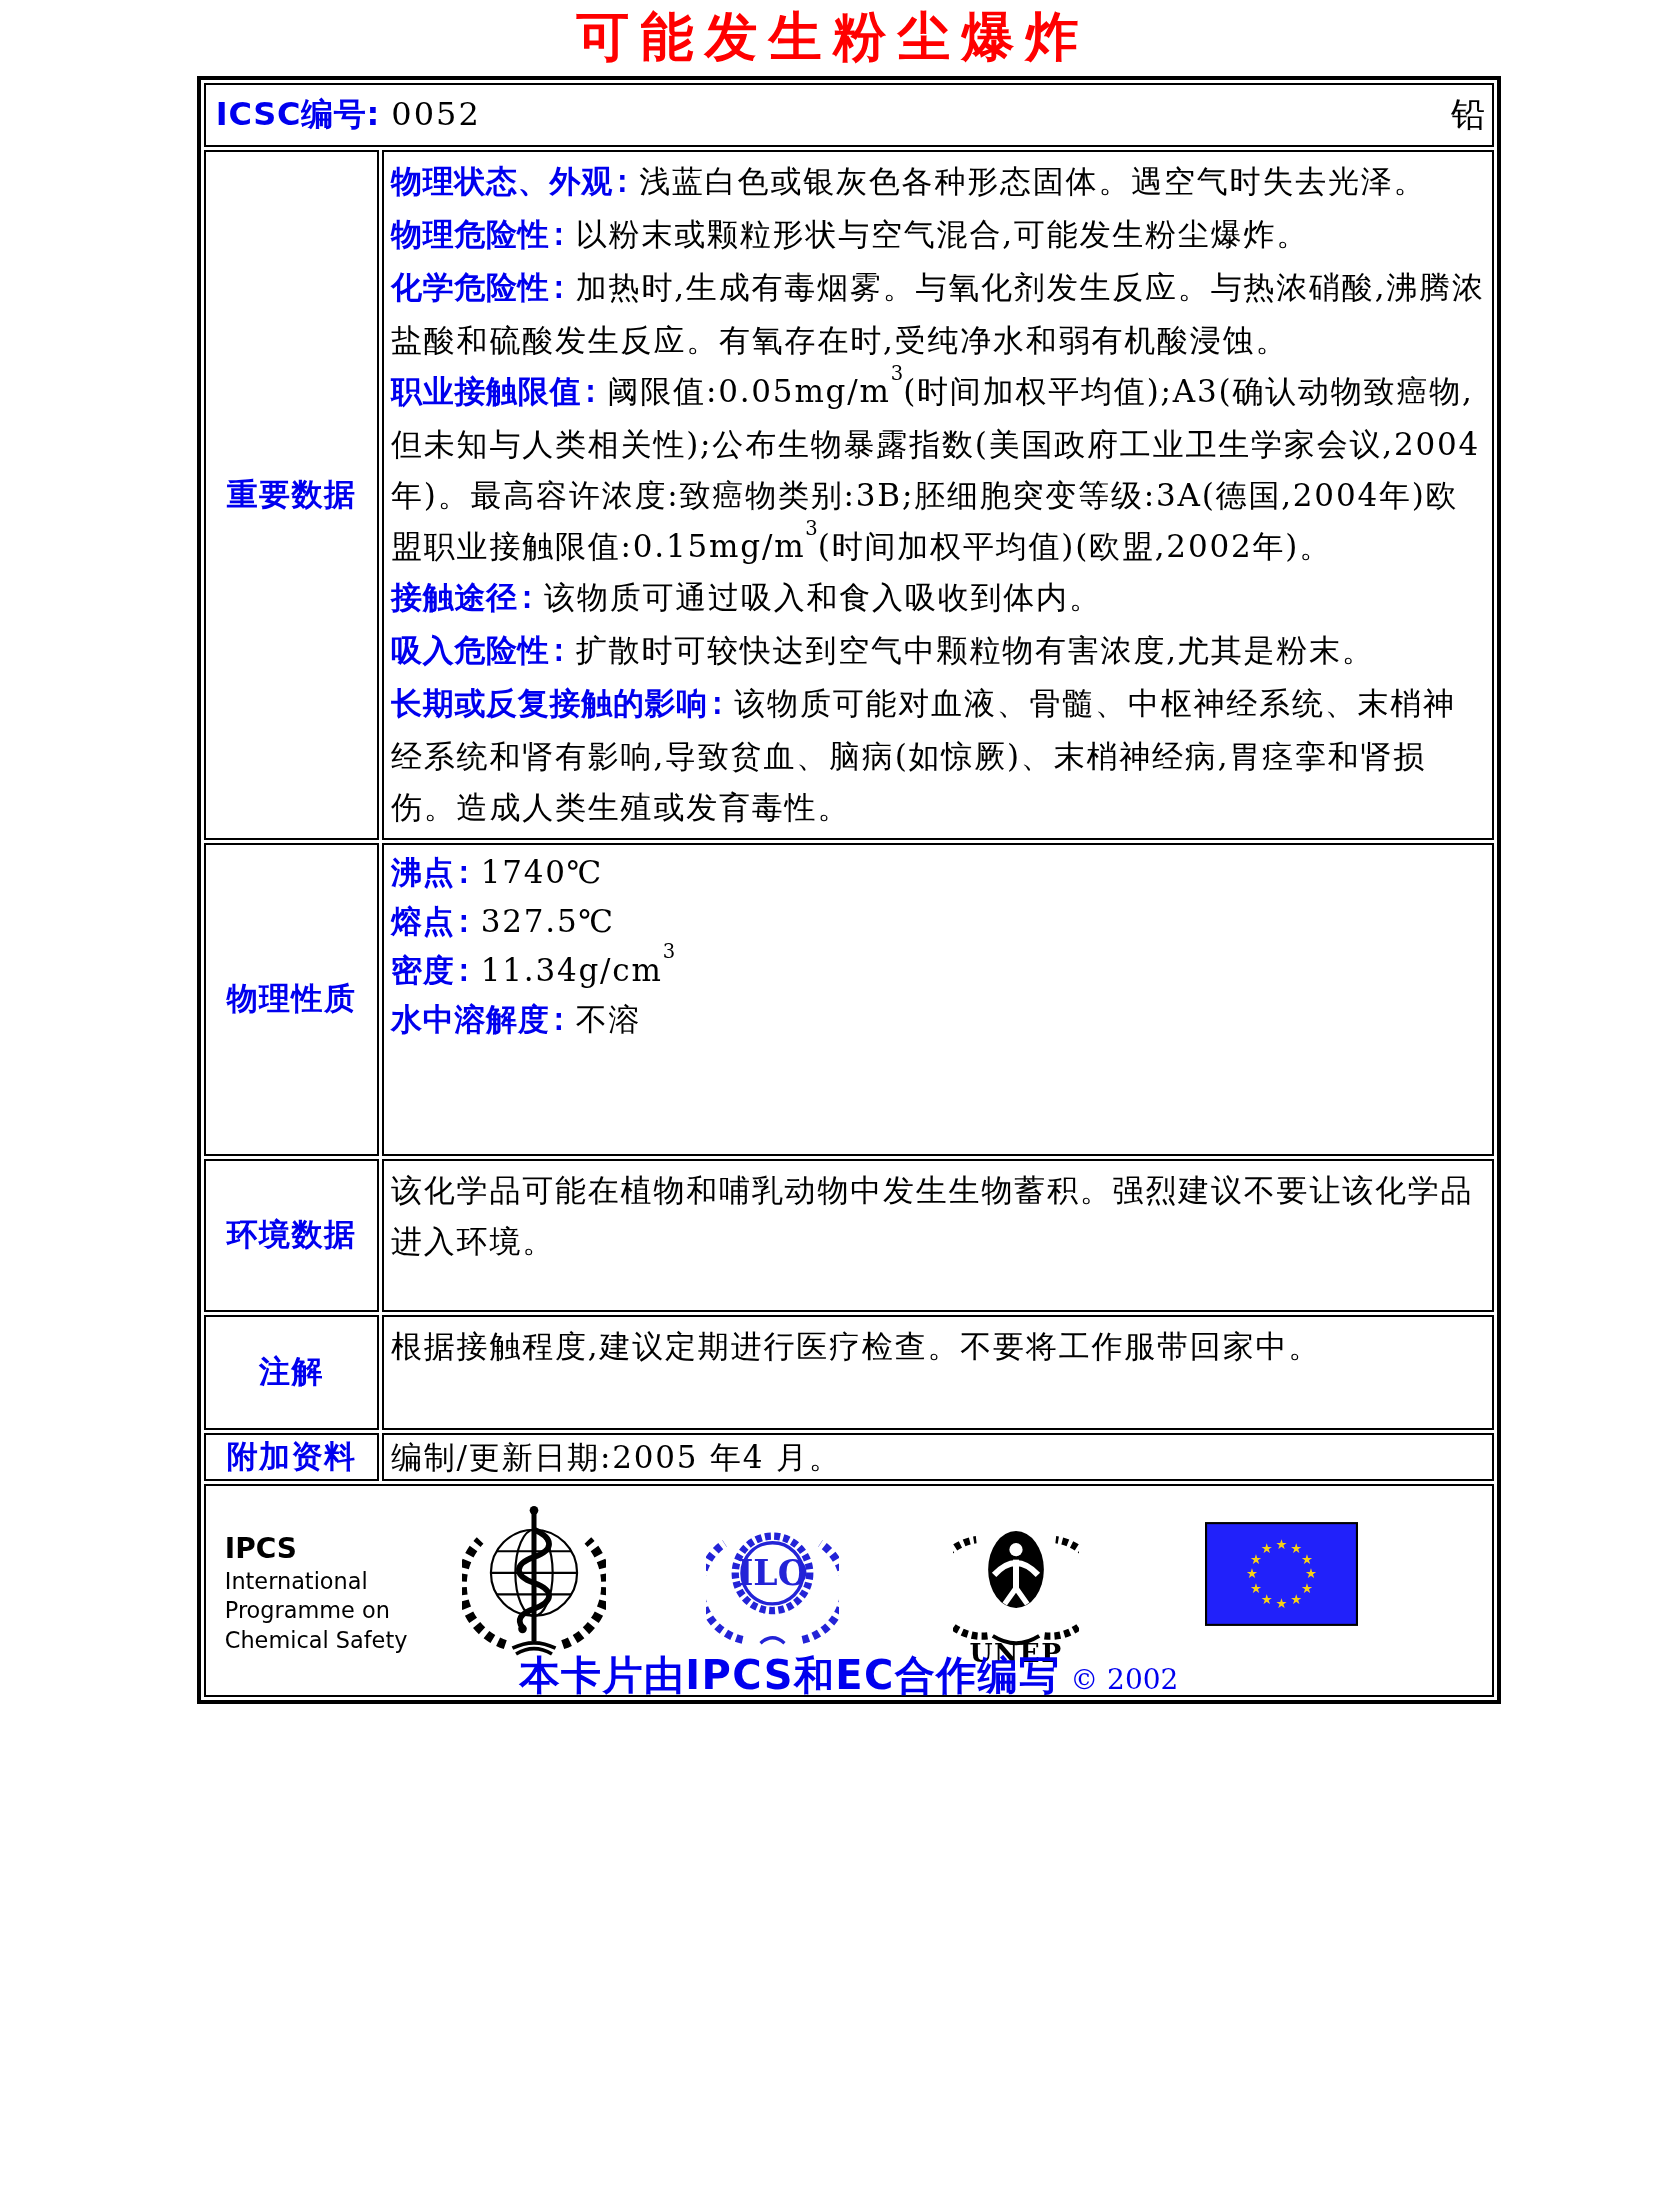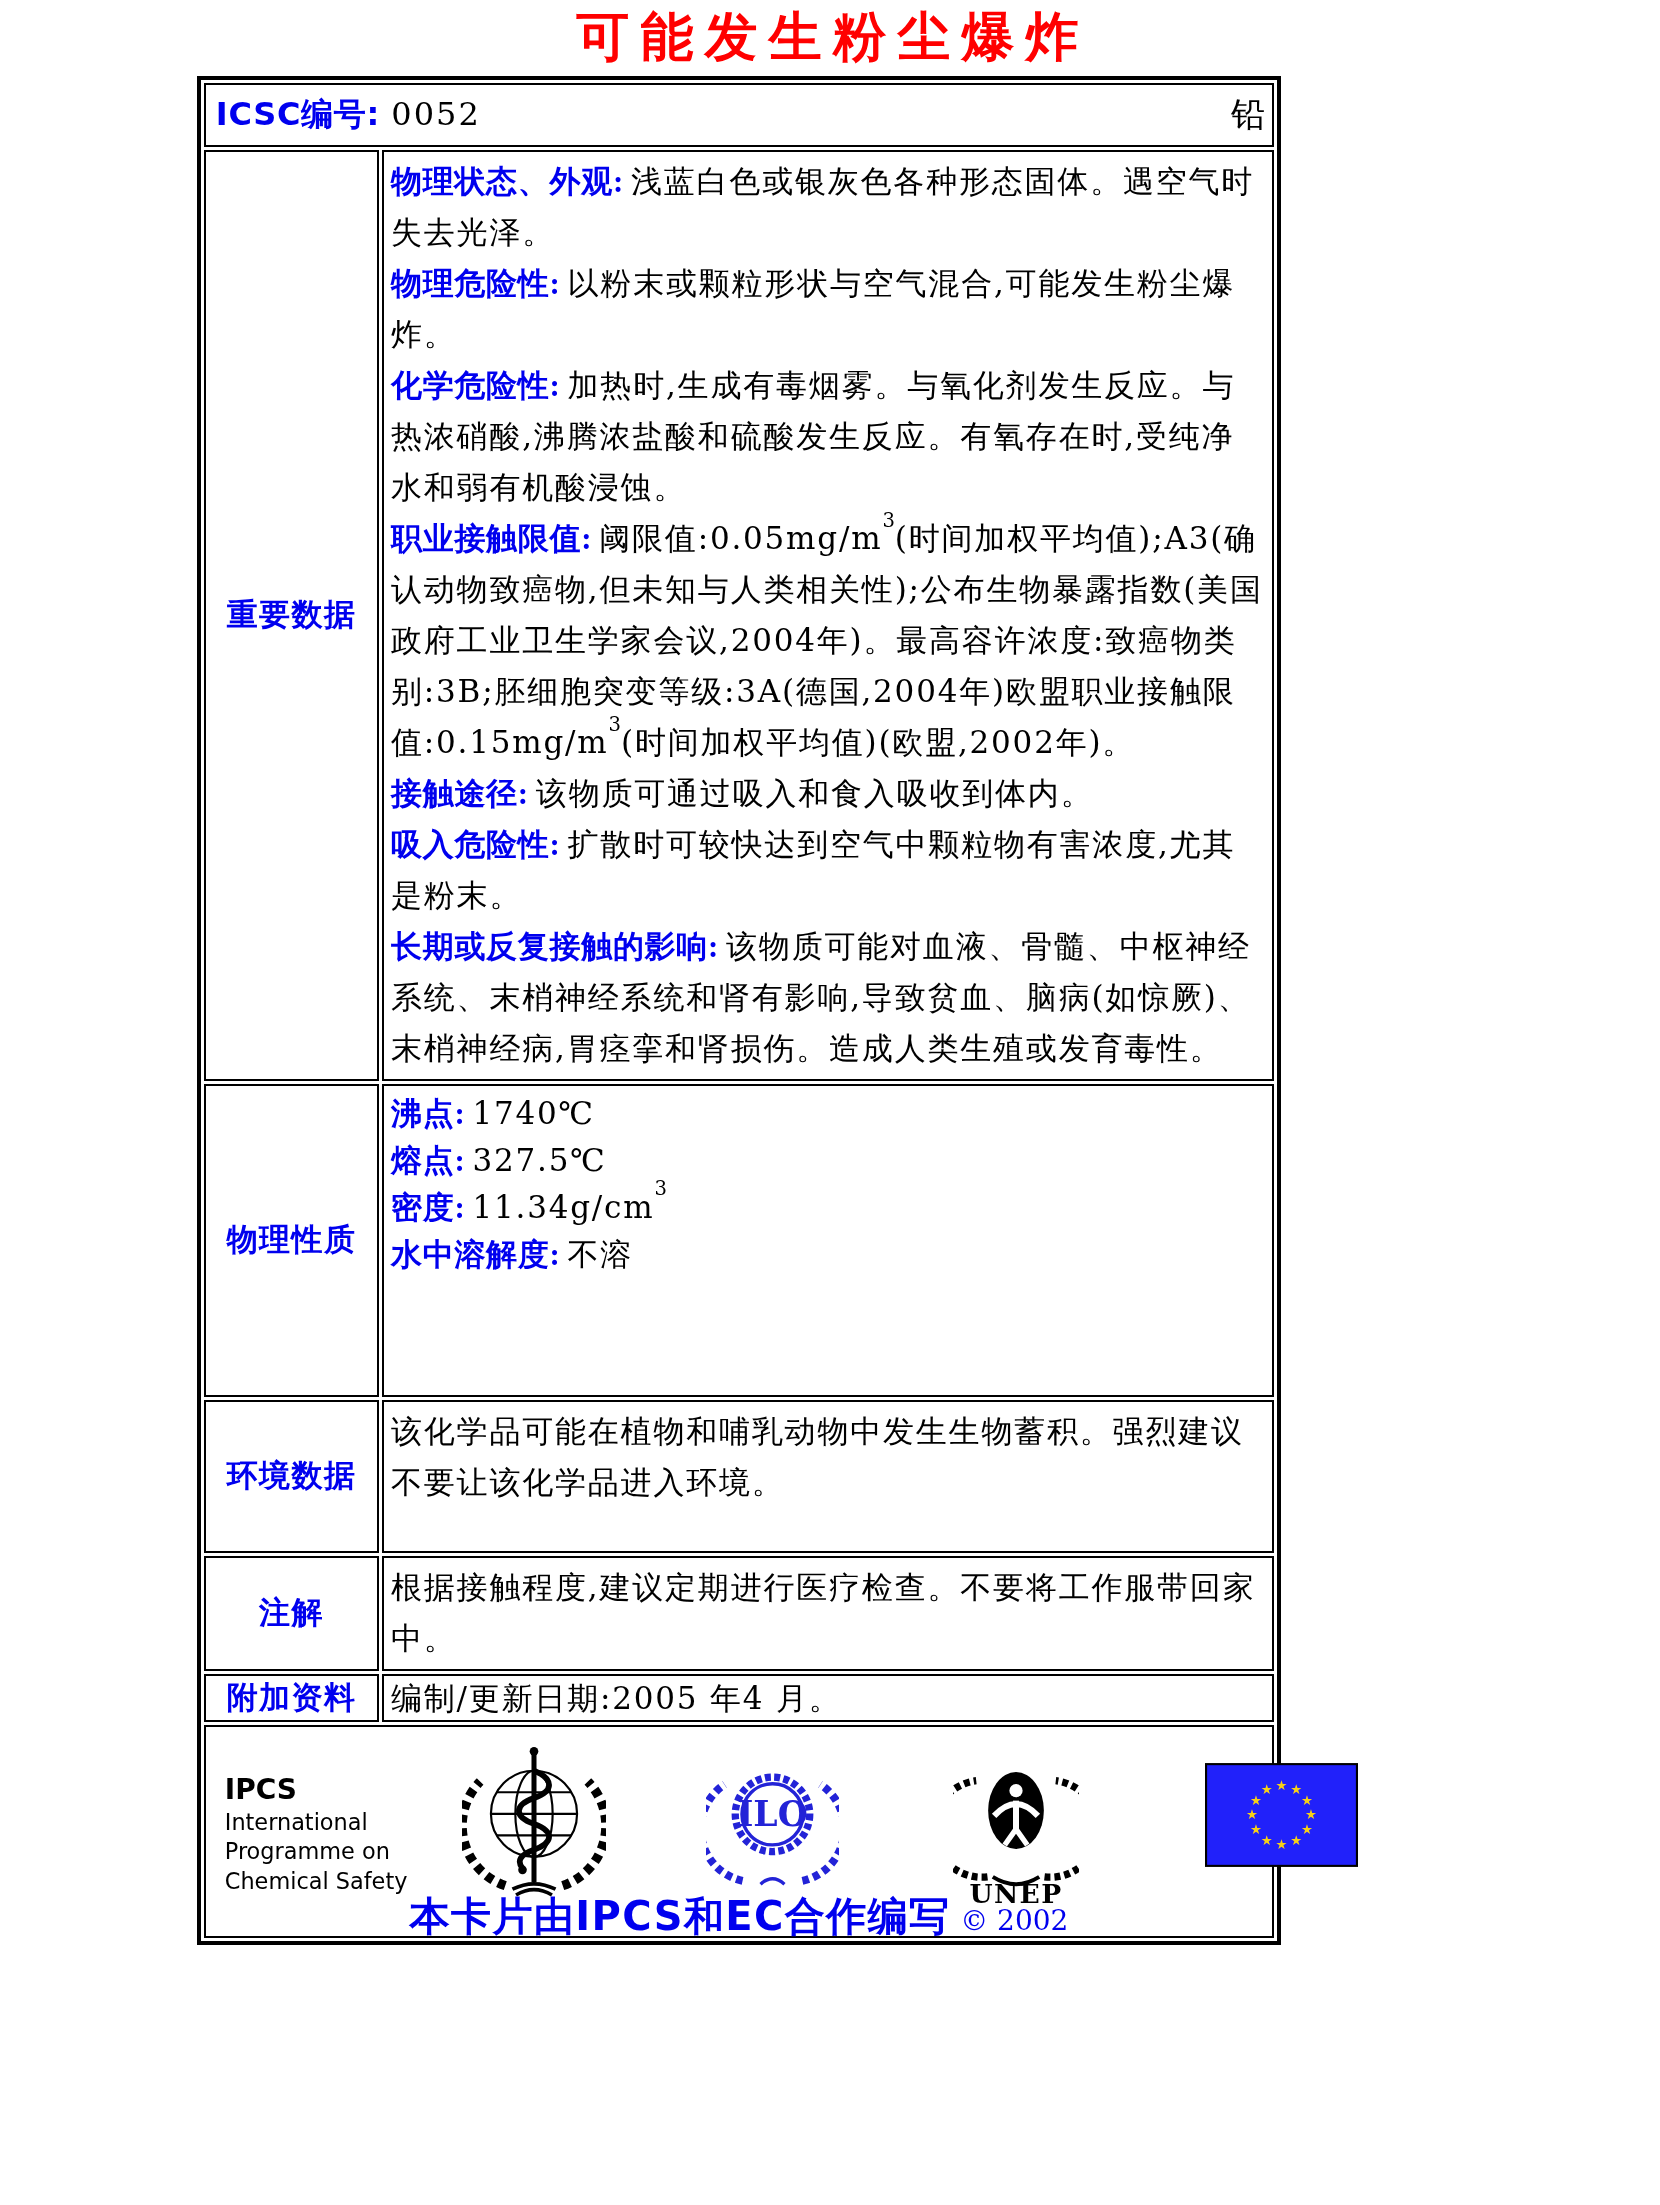--- a/index.html
+++ b/index.html
@@ -4,30 +4,30 @@
 <style>
   html,body{margin:0;padding:0;background:#ffffff;}
   body{width:1661px;height:2205px;position:relative;overflow:hidden;
        font-family:"DejaVu Serif","Liberation Serif",serif;color:#000;}
 
   .page-title{width:1272px;margin:4.2px 0 7px 197px;text-align:center;
     font-family:"DejaVu Serif","Liberation Serif",serif;
     font-size:53px;font-weight:bold;color:#FF0000;letter-spacing:11.2px;line-height:65px;}
 
   table.card{border-collapse:separate;border-spacing:3.5px;border:4.2px solid #000;
-    margin-left:197px;width:1084px;table-layout:fixed;background:#fff;}
+    margin-left:197px;width:1304px;table-layout:fixed;background:#fff;}
   td{border:2.1px solid #000;background:#fff;vertical-align:top;padding:0;}
 
   td.rowlabel{vertical-align:middle;text-align:center;}
   .lblhead{font-family:"DejaVu Sans","Liberation Sans",sans-serif;
     font-weight:bold;color:#0000EE;font-size:31px;letter-spacing:1.4px;}
 
   td.content{padding:4.2px 5.6px 4.2px 7px;}
   .para{font-size:31px;line-height:51px;letter-spacing:1.8px;text-align:left;}
-  .para .lbl{font-family:Liberation Serif, serif;
+  .para .lbl{font-family:Liberation Mono, monospace;
     font-weight:bold;color:#0000EE;letter-spacing:0.7px;margin-right:7px;}
   .para sup{font-size:19.6px;line-height:0;position:relative;top:-11.2px;letter-spacing:0;}
 
   .phys .para{line-height:47px;}
 
   td.cell-icsc{height:60px;vertical-align:middle;}
   .hdr-flex{display:flex;justify-content:space-between;align-items:center;padding:0 7px 0 9.8px;}
   .hdr-left{font-size:32px;}
   .hdr-left .lbl{font-family:"DejaVu Sans","Liberation Sans",sans-serif;
     font-weight:bold;color:#0000EE;letter-spacing:0.7px;}

